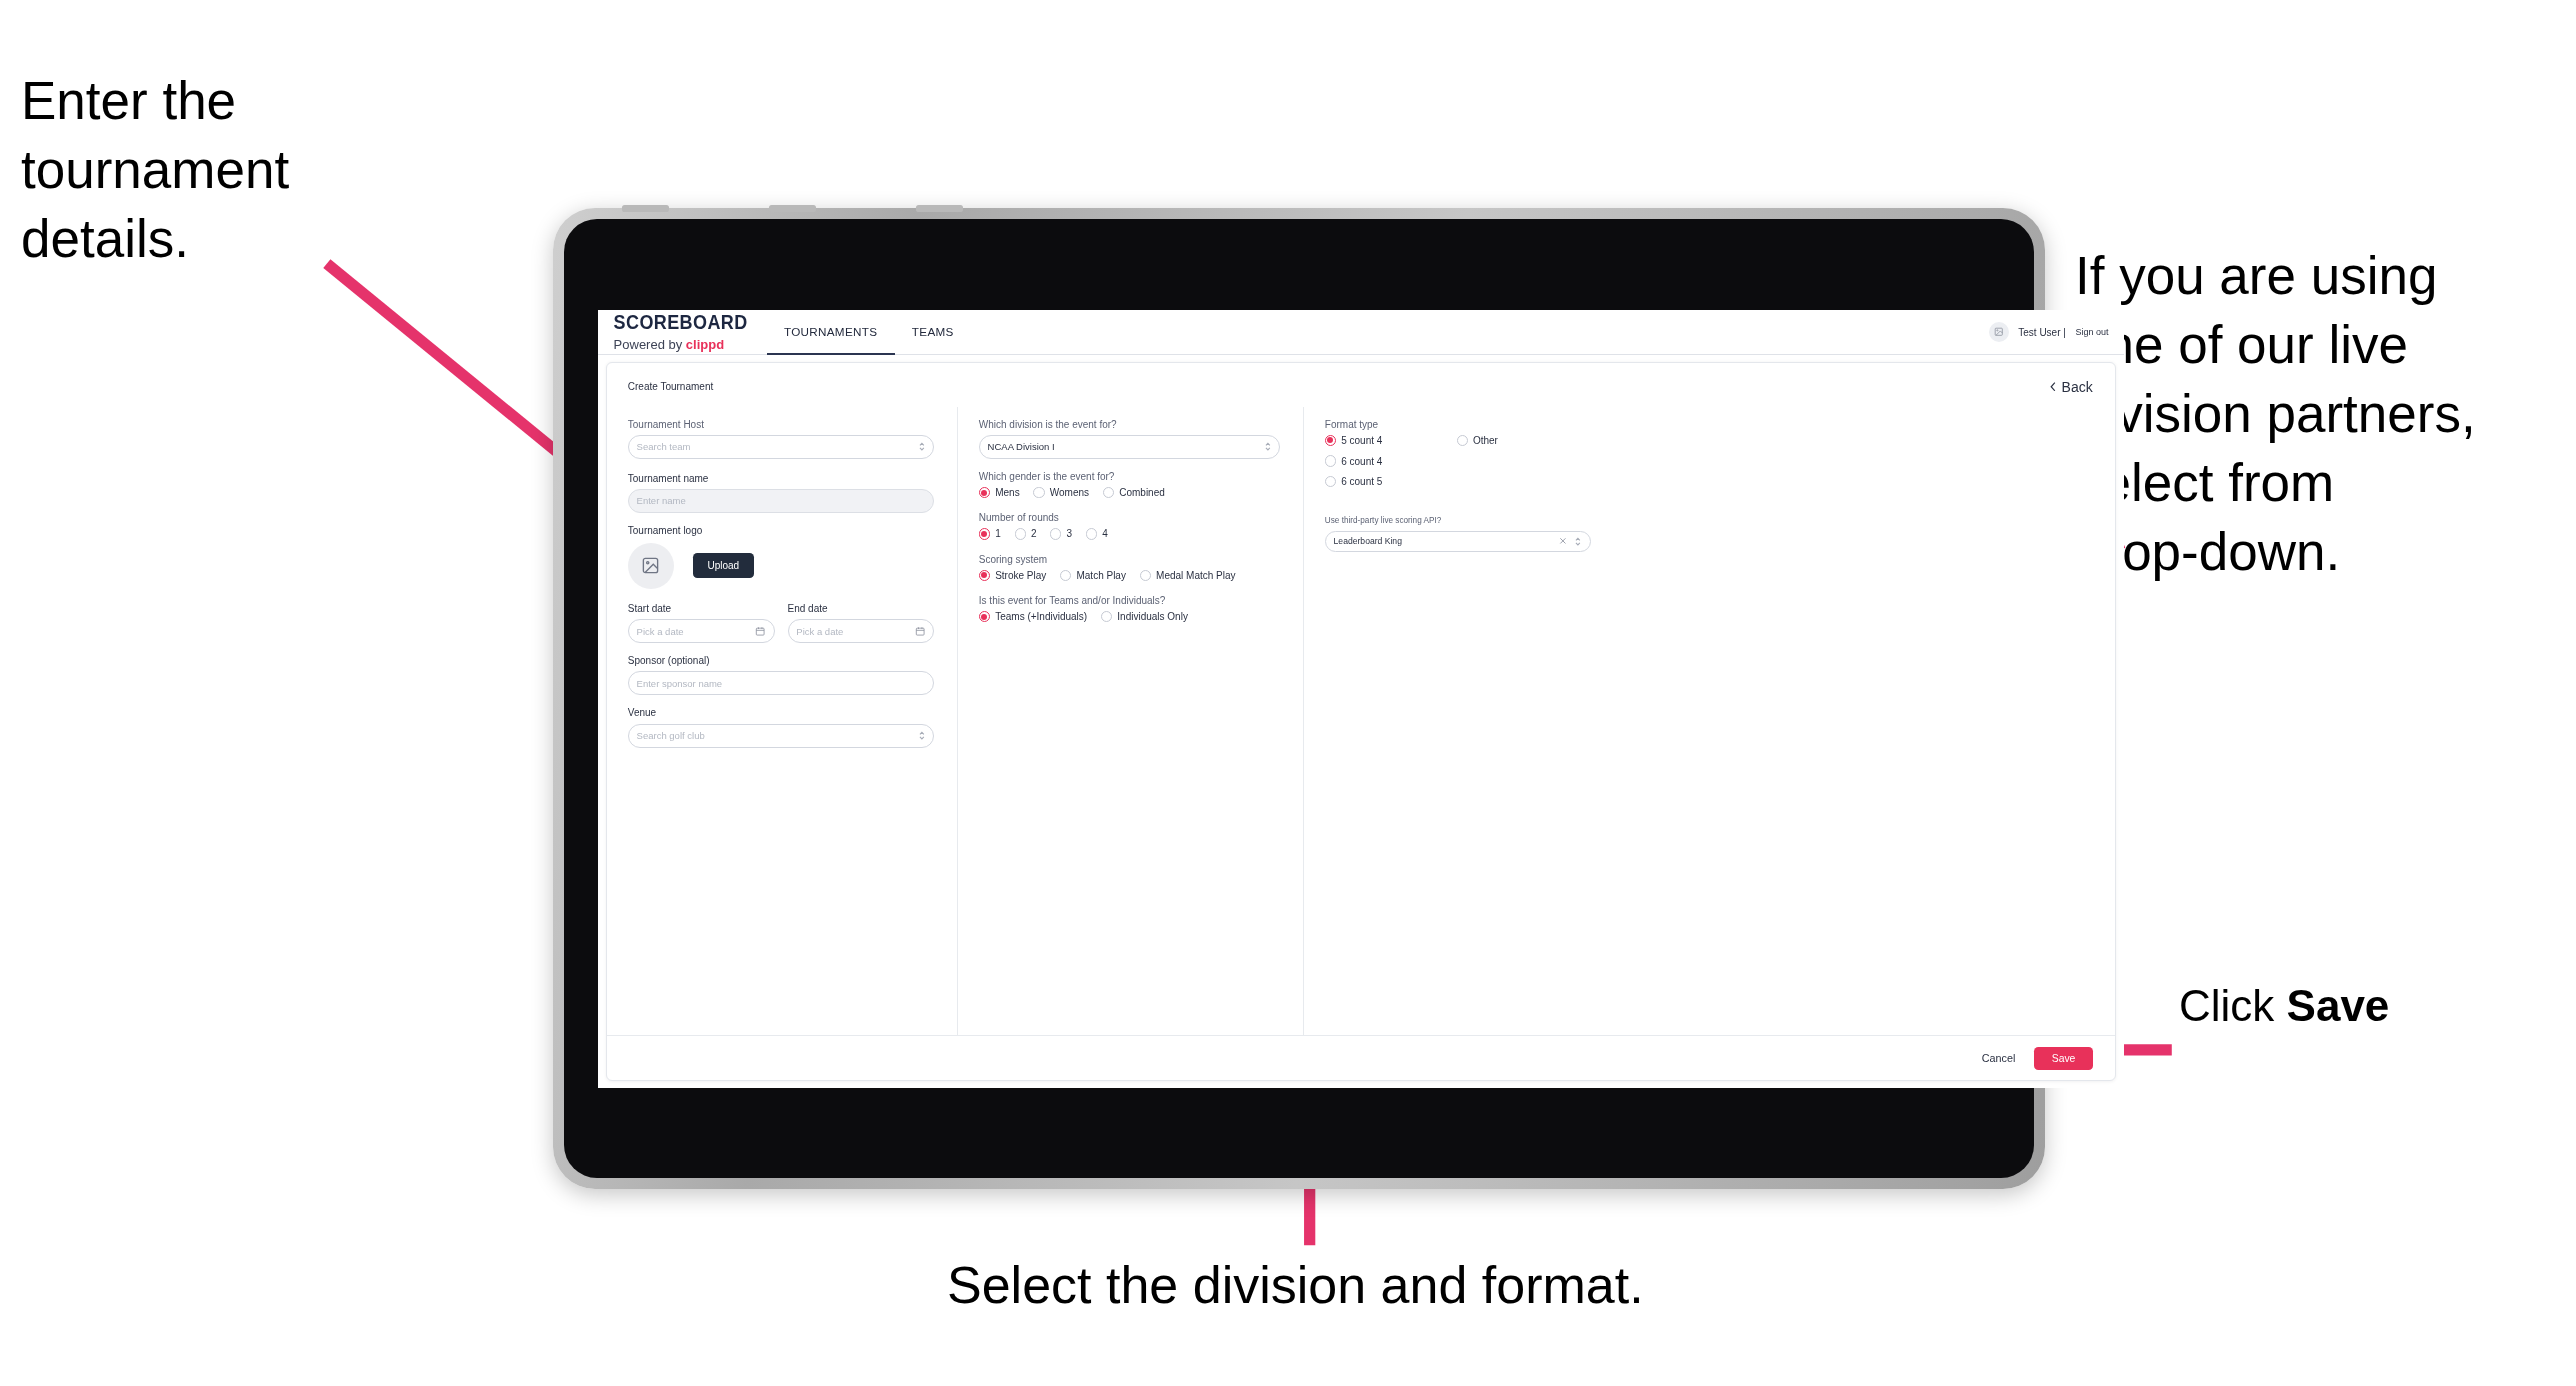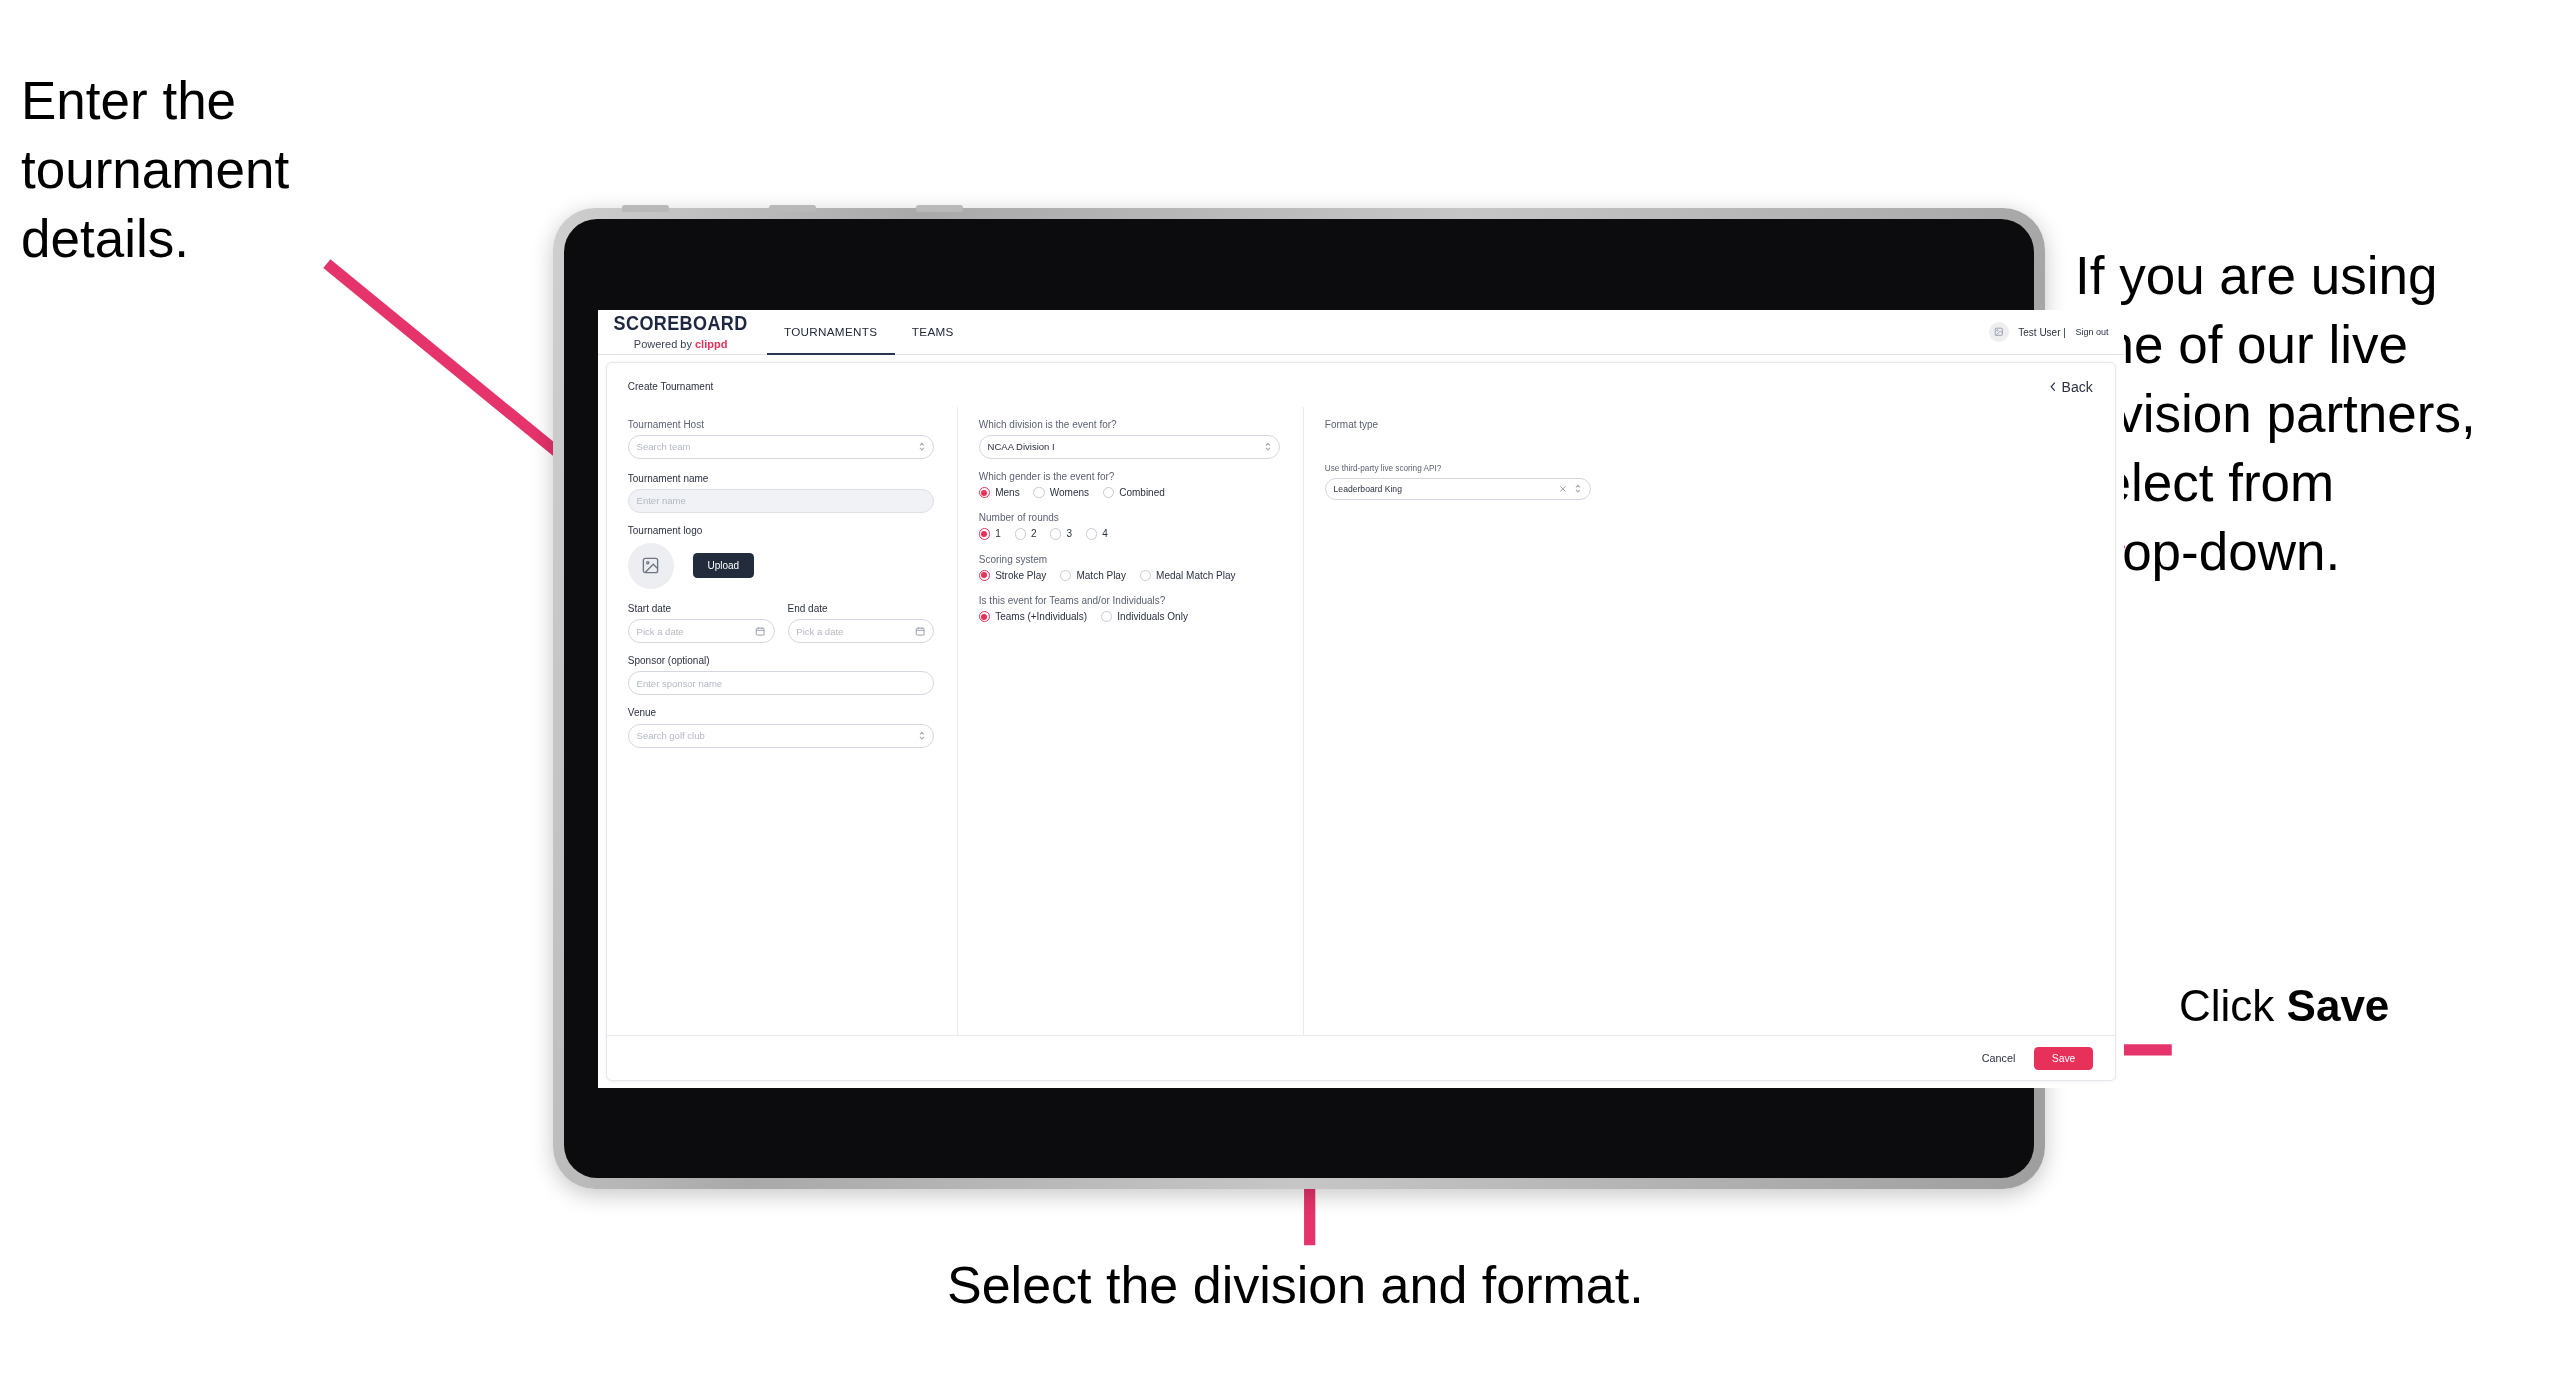--- a/index.html
+++ b/index.html
@@ -64,21 +64,21 @@
   #brand {
     display: flex; flex-direction: column; justify-content: center;
     padding: 0 19px 0 15.6px; min-width: 119px;
   }
   #brand-title {
     font-size: 18px; font-weight: 700; letter-spacing: 0.4px;
     color: #1d2741; line-height: 1; font-family: "Liberation Sans", sans-serif;
     transform: scaleY(1.12); transform-origin: left center;
   }
   #brand-sub {
-    margin-top: 6px; font-size: 11px; color: #3d4356; white-space: nowrap; text-align: center;
+    margin-top: 6px; font-size: 13px; color: #3d4356; white-space: nowrap;
   }
   #brand-sub .accent { color: #e8315a; font-weight: 700; }
 
   .tab {
     display: flex; align-items: center; padding: 0 17.3px;
     font-size: 11.7px; letter-spacing: 0.3px; color: #232a3d;
     border-bottom: 2.6px solid transparent; margin-bottom: -0.9px;
     cursor: pointer;
   }
   .tab.active { border-bottom-color: #2b3551; }
@@ -428,20 +428,42 @@
               <span class="radio"></span>
               <span class="radio-label">Individuals Only</span>
             </div>
           </div>
         </div>
 
         <div class="col col-right">
 
           <div class="field-label">Format type</div>
 
+          <div class="vstack-rows">
+            <div class="fmt-col">
+              <div class="radio-item">
+                <span class="radio on"></span>
+                <span class="radio-label">5 count 4</span>
+              </div>
+              <div class="radio-item">
+                <span class="radio"></span>
+                <span class="radio-label">6 count 4</span>
+              </div>
+              <div class="radio-item">
+                <span class="radio"></span>
+                <span class="radio-label">6 count 5</span>
+              </div>
+            </div>
+            <div class="fmt-other">
+              <div class="radio-item">
+                <span class="radio"></span>
+                <span class="radio-label">Other</span>
+              </div>
+            </div>
+          </div>
 
           <div style="height:29px"></div>
 
           <div class="field-label" style="font-size:8.2px">Use third-party live scoring API?</div>
           <div class="input" style="width:266px;height:21.6px">
             <span class="val" style="font-size:8.6px">Leaderboard King</span>
             <span class="right-ic">
               <svg width="7.8" height="7.8" viewBox="0 0 12 12" fill="none" stroke="#8b909c" stroke-width="1.3">
                   <path d="M2 2l8 8M10 2l-8 8"></path>
                 </svg>

